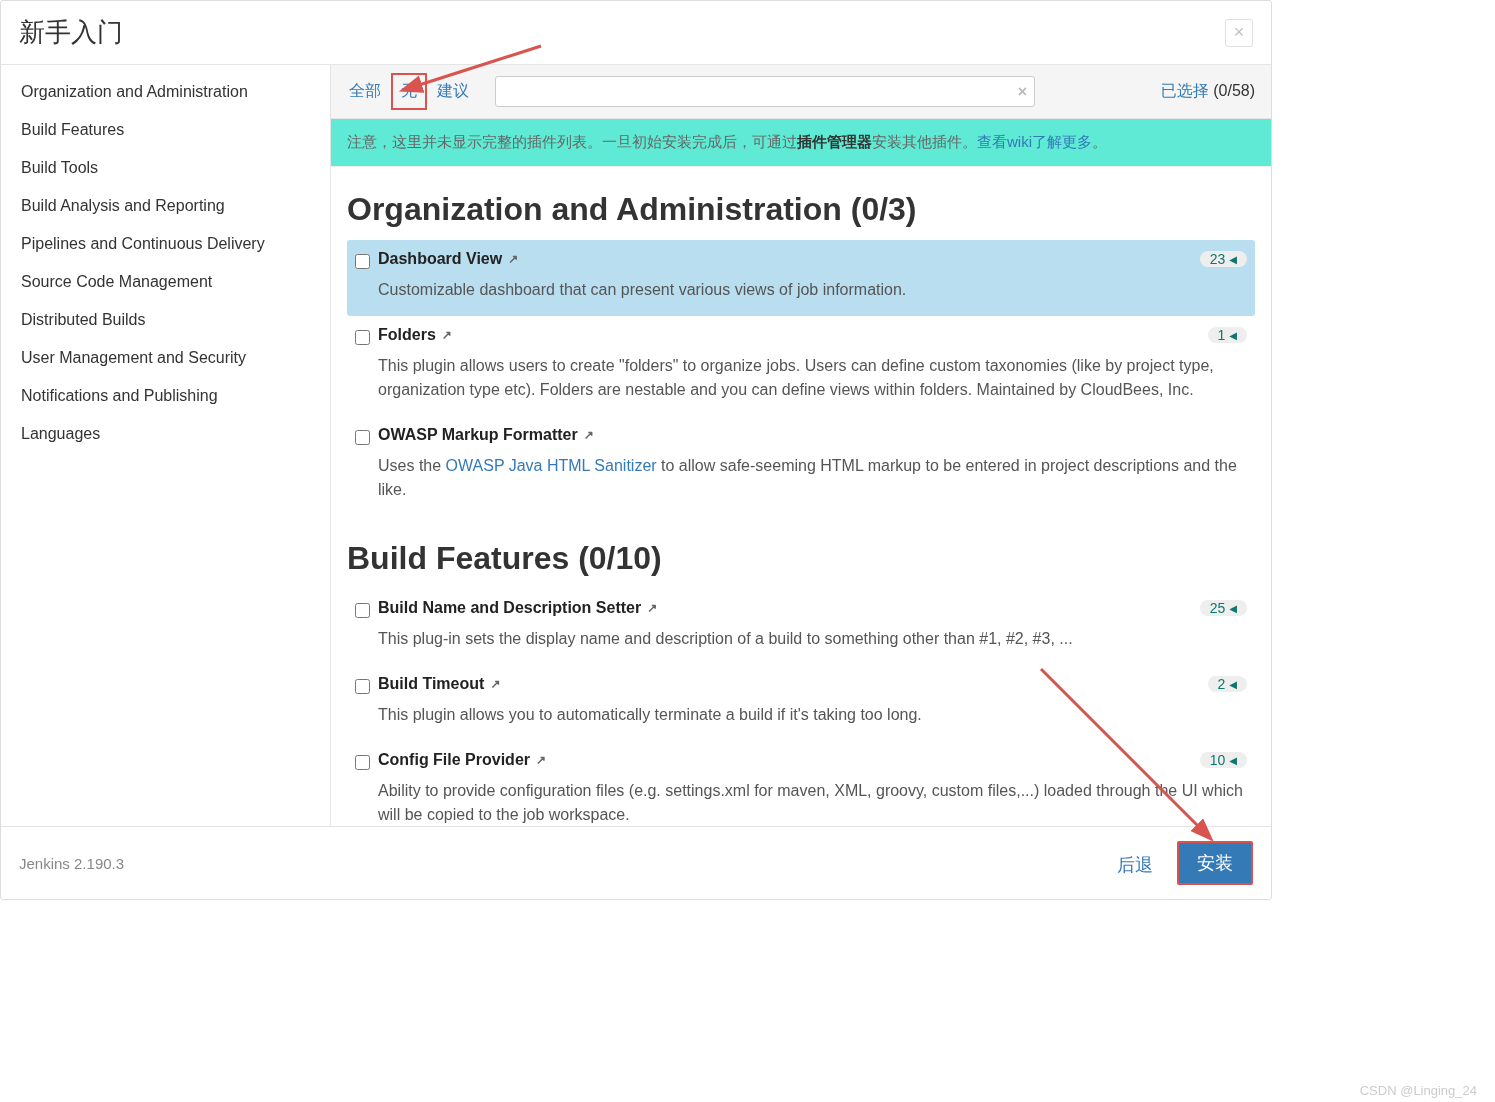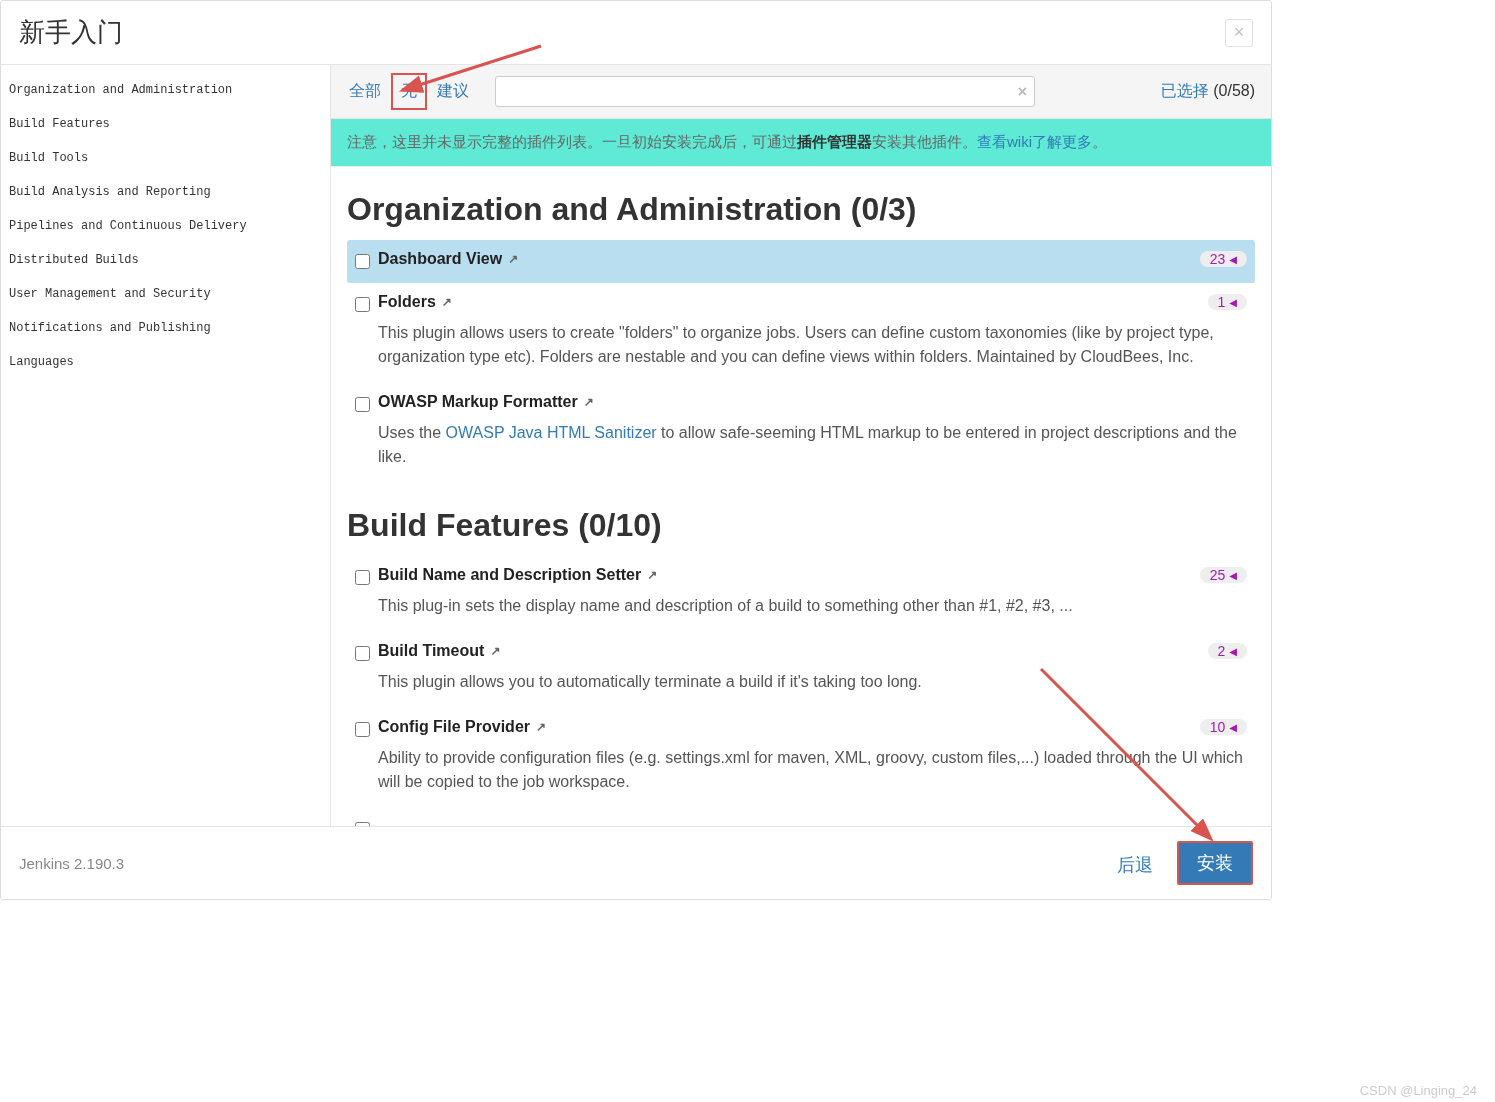--- a/index.html
+++ b/index.html
@@ -3,21 +3,21 @@
 <meta charset="utf-8">
 <style>
 * { margin: 0; padding: 0; box-sizing: border-box; }
 body { font-family: -apple-system, BlinkMacSystemFont, "Segoe UI", "Microsoft YaHei", sans-serif; font-size: 15px; color: #333; background: #fff; overflow: hidden; }
 .modal { width: 1272px; height: 900px; border: 1px solid #ddd; border-radius: 3px; position: relative; display: flex; flex-direction: column; margin: 0; }
 .header { padding: 14px 18px; border-bottom: 1px solid #e5e5e5; display: flex; justify-content: space-between; align-items: center; }
 .header h1 { font-size: 26px; font-weight: 400; color: #333; }
 .close-btn { width: 28px; height: 28px; border: 1px solid #ccc; border-radius: 3px; background: #fff; color: #999; font-size: 18px; cursor: pointer; display: flex; align-items: center; justify-content: center; opacity: 0.6; }
 .body { display: flex; flex: 1; overflow: hidden; }
 .sidebar { width: 330px; border-right: 1px solid #e5e5e5; padding: 8px 0; overflow-y: auto; }
-.sidebar-item { padding: 10px 8px; font-size: 12px; color: #333; cursor: pointer; font-family: Liberation Mono, monospace; }
+.sidebar-item { padding: 10px 20px; font-size: 16px; color: #333; cursor: pointer; }
 .main { flex: 1; display: flex; flex-direction: column; overflow: hidden; }
 .toolbar { background: #f5f5f5; border-bottom: 1px solid #e5e5e5; display: flex; align-items: center; padding: 8px 10px; gap: 0; }
 .tab-link { padding: 6px 8px; color: #337ab7; cursor: pointer; font-size: 16px; margin-right: 2px; }
 .tab-link.boxed { border: 2px solid #d9534f; }
 .search-wrap { flex: 1; margin: 0 16px; position: relative; max-width: 540px; }
 .search-input { width: 100%; padding: 6px 28px 6px 10px; border: 1px solid #ccc; border-radius: 3px; font-size: 15px; }
 .search-clear { position: absolute; right: 8px; top: 50%; transform: translateY(-50%); color: #bbb; cursor: pointer; font-size: 16px; font-weight: bold; }
 .selected-count { margin-left: auto; color: #337ab7; font-size: 16px; padding-right: 6px; }
 .selected-count .count { color: #333; }
 .content { flex: 1; overflow-y: auto; padding: 0; position: relative; }
@@ -27,21 +27,21 @@
 .section { padding: 8px 16px 0; }
 .section h2 { font-size: 32px; font-weight: 700; color: #333; margin: 16px 0 12px; }
 .plugin { padding: 10px 8px 14px; border-radius: 3px; display: flex; align-items: flex-start; gap: 8px; }
 .plugin.highlight { background: #b9def0; }
 .plugin input[type=checkbox] { margin-top: 4px; width: 15px; height: 15px; cursor: pointer; }
 .plugin-body { flex: 1; }
 .plugin-title { font-weight: 700; color: #222; font-size: 16px; display: inline-flex; align-items: center; gap: 6px; }
 .ext-icon { font-size: 12px; color: #666; }
 .plugin-desc { margin-top: 10px; color: #555; font-size: 16px; line-height: 1.5; }
 .plugin-desc a { color: #337ab7; text-decoration: none; text-align: center; }
-.badge { background: #eee; border-radius: 10px; padding: 0 10px; font-size: 14px; color: #a21caf; display: inline-flex; align-items: center; gap: 4px; cursor: pointer; }
+.badge { background: #eee; border-radius: 10px; padding: 0 10px; font-size: 14px; color: #0f766e; display: inline-flex; align-items: center; gap: 4px; cursor: pointer; }
 .badge .caret { font-size: 10px; }
 .plugin-head { display: flex; justify-content: space-between; align-items: center; }
 .footer { border-top: 1px solid #e5e5e5; padding: 14px 18px; display: flex; align-items: center; }
 .version { color: #888; font-size: 15px; }
 .footer-btns { margin-left: auto; display: flex; gap: 10px; align-items: flex-end; }
 .btn-link { color: #337ab7; background: none; border: none; font-size: 18px; cursor: pointer; padding: 8px 14px; }
 .btn-primary { background: #337ab7; color: #fff; border: 2px solid #d9534f; padding: 8px 18px; font-size: 18px; cursor: pointer; border-radius: 2px; }
 .arrow-svg { position: absolute; pointer-events: none; }
 .arrow1 { top: 40px; left: 390px; width: 160px; height: 60px; }
 .arrow2 { bottom: 40px; right: 40px; width: 200px; height: 200px; z-index: 5;}
@@ -58,20 +58,21 @@
       </button>
   </div>
 
   <div class="body">
     <div class="sidebar">
       <div class="sidebar-item">Organization and Administration</div>
       <div class="sidebar-item">Build Features</div>
       <div class="sidebar-item">Build Tools</div>
       <div class="sidebar-item">Build Analysis and Reporting</div>
       <div class="sidebar-item">Pipelines and Continuous Delivery</div>
+      <div class="sidebar-item">Source Code Management</div>
       <div class="sidebar-item">Distributed Builds</div>
       <div class="sidebar-item">User Management and Security</div>
       <div class="sidebar-item">Notifications and Publishing</div>
       <div class="sidebar-item">Languages</div>
     </div>
 
     <div class="main">
       <div class="toolbar">
         <span class="tab-link">全部</span>
         <span class="tab-link boxed">无</span>
@@ -100,20 +101,21 @@
               <div class="plugin-head">
                 <span class="plugin-title">
                     <span>Dashboard View</span>
                     <span class="ext-icon">↗</span>
                   </span>
                 <span class="badge">
                     <span>23</span>
                     <span class="caret">◀</span>
                   </span>
               </div>
+              <div class="plugin-desc">Customizable dashboard that can present various views of job information.</div>
             </div>
           </div>
 
           <div class="plugin">
             <input type="checkbox" style="">
             <div class="plugin-body">
               <div class="plugin-head">
                 <span class="plugin-title">
                     <span>Folders</span>
                     <span class="ext-icon">↗</span>

